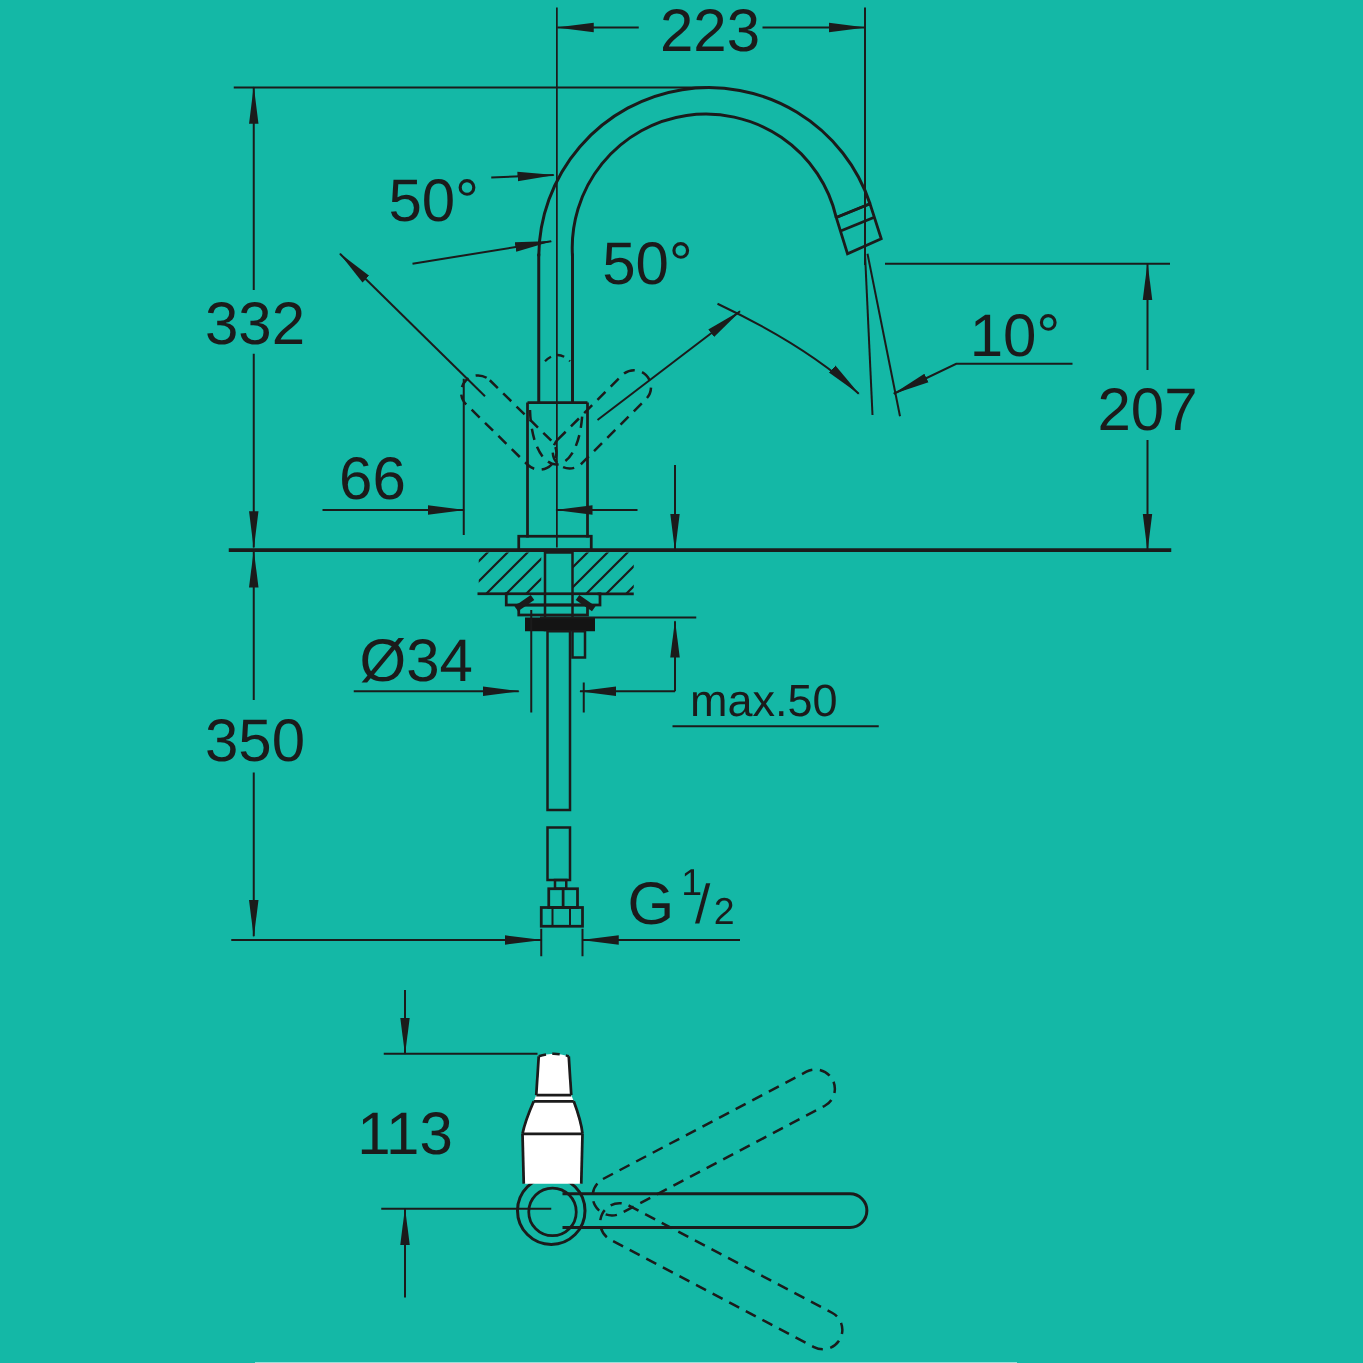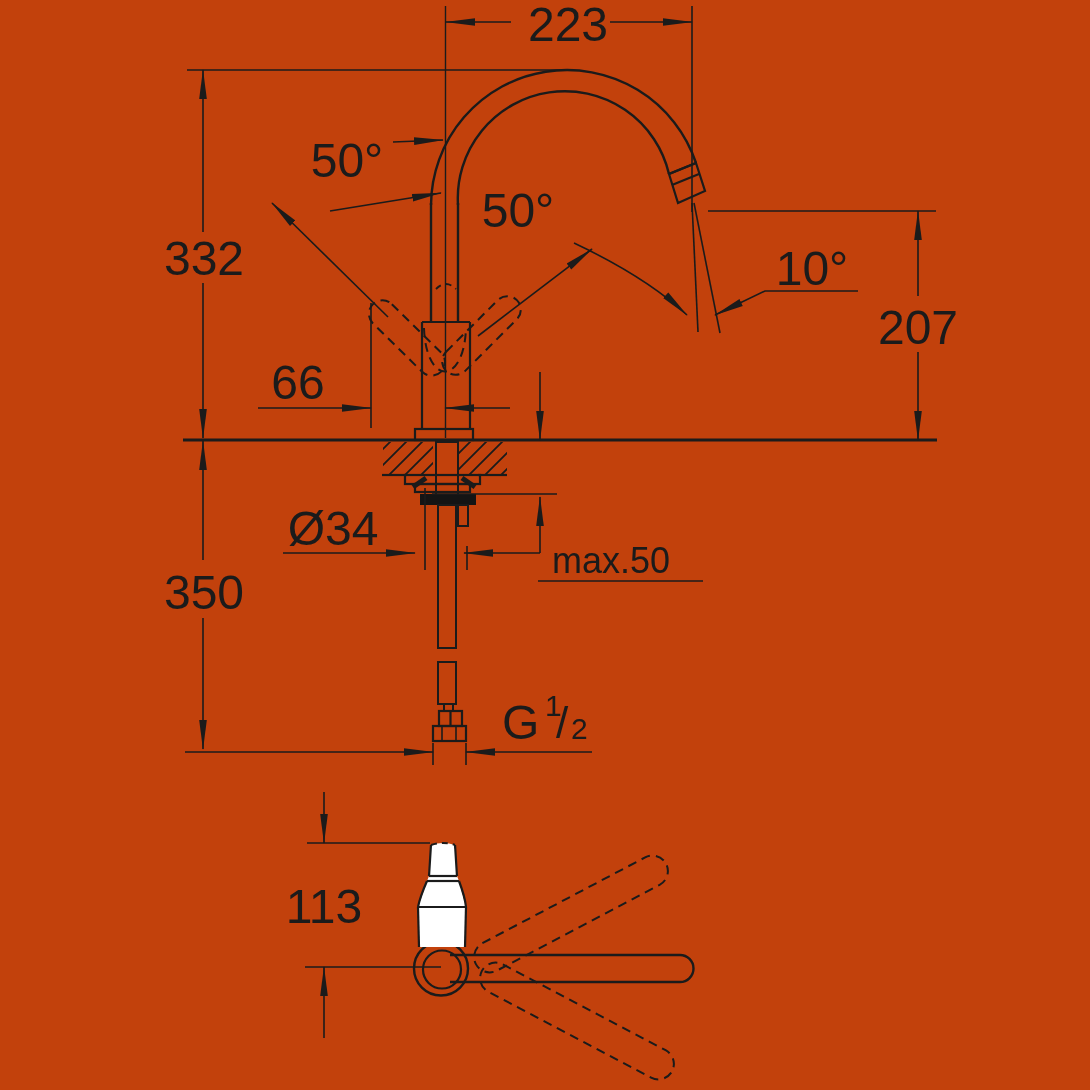--- a/index.html
+++ b/index.html
@@ -1,16 +1,16 @@
 <!DOCTYPE html>
 <html><head>
 <meta charset="utf-8">
 <style>
   html,body{margin:0;padding:0;background:#ffffff;}
-  .sheet{position:relative;width:1090px;height:1090px;background:#c2410c;overflow:hidden;
+  .sheet{position:relative;width:1090px;height:1090px;background:#14b8a6;overflow:hidden;
          font-family:"Liberation Sans", sans-serif;}
   svg{position:absolute;inset:0;}
   svg text{fill:#1b1b1b;font-family:"Liberation Sans", sans-serif;}
   .ln{stroke:#1b1b1b;fill:none;}
   .thin{stroke-width:1.6;}
   .hair{stroke-width:1.4;}
   .body{stroke-width:2.4;}
   .mid{stroke-width:2.2;}
   .dash{stroke-dasharray:9 6;}
   .dash2{stroke-dasharray:6 5;}

